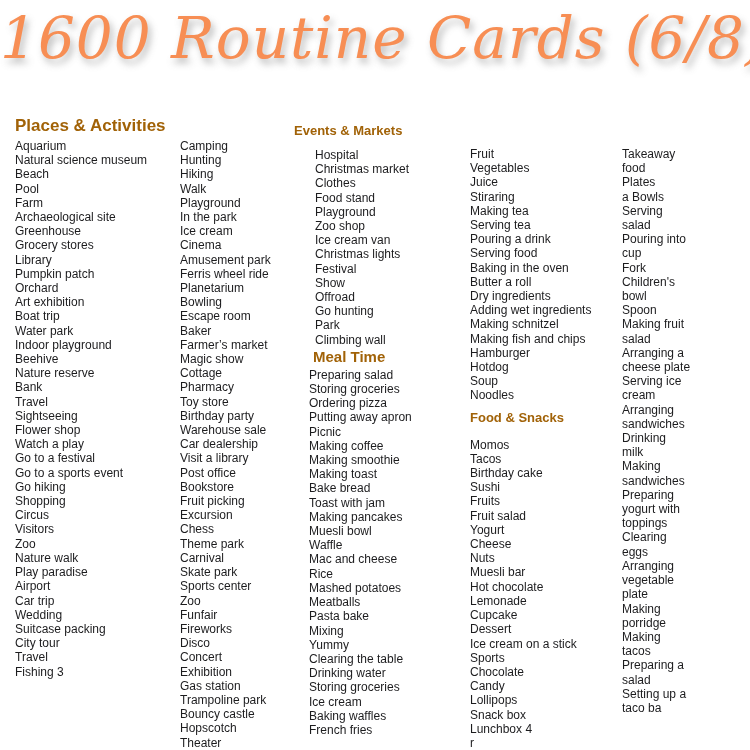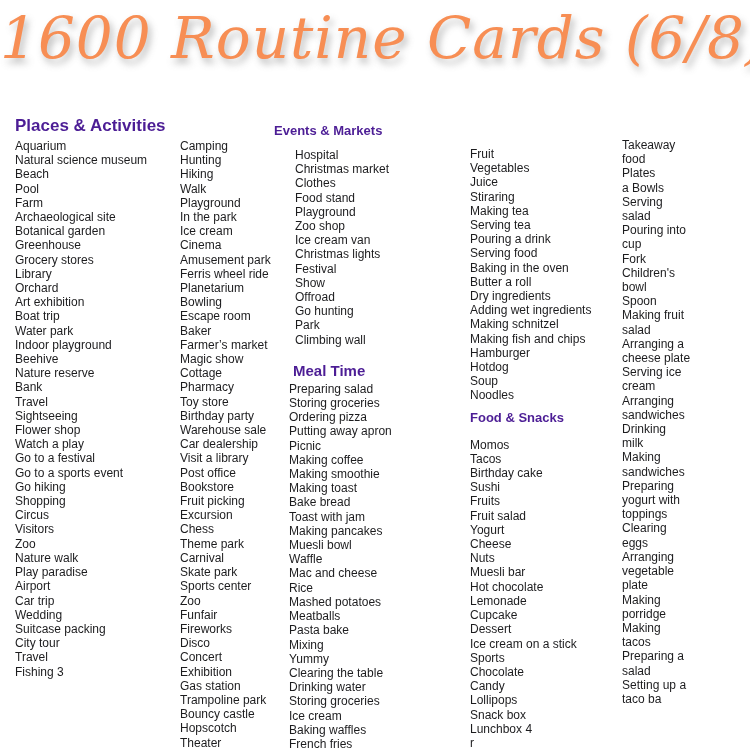--- a/index.html
+++ b/index.html
@@ -22,62 +22,62 @@
     font-size:58px;
     letter-spacing:1px;
     white-space:nowrap;
     color:#F78E54;
     text-shadow:3px 5px 7px rgba(110,110,110,0.45);
   }
   .col{position:absolute;}
   .hdr{
     margin:0;
     font-weight:700;
-    color:#4c1d95;
+    color:#a16207;
     font-family:"Liberation Sans",sans-serif;
   }
   .hdr-lg{font-size:17px;line-height:20px;margin-bottom:3px;}
   .hdr-sm{font-size:13px;line-height:15px;margin-bottom:10px;}
   .hdr-md{font-size:15px;line-height:18px;}
   .list .item{
     font-size:12px;
     line-height:14.2px;
     white-space:nowrap;
     color:#1c1c1e;
   }
   .col1{left:15px;top:116px;width:165px;}
   .col2{left:180px;top:139px;width:112px;}
-  .col3{left:274px;top:123px;width:160px;}
+  .col3{left:294px;top:123px;width:160px;}
   .col4{left:470px;top:147px;width:150px;}
-  .col5{left:622px;top:138px;width:118px;}
+  .col5{left:622px;top:147px;width:118px;}
   .indent21{padding-left:21px;}
   .indent15{padding-left:15px;}
-  .mealtime-hdr{margin-top:15px;margin-bottom:2px;padding-left:19px;}
+  .mealtime-hdr{margin-top:1px;margin-bottom:2px;padding-left:19px;}
   .foodsnacks-hdr{font-size:13px;margin-top:6px;margin-bottom:11px;}
 </style>
 </head>
 <body>
 
 <div class="page">
 
   <h1 class="title">1600 Routine Cards (6/8)</h1>
 
   <div class="col col1">
     <h2 class="hdr hdr-lg">Places &amp; Activities</h2>
     <div class="list">
         <div class="item">Aquarium</div>
         <div class="item">Natural science museum</div>
         <div class="item">Beach</div>
         <div class="item">Pool</div>
         <div class="item">Farm</div>
         <div class="item">Archaeological site</div>
-        <div class="item">Botanical garden</div>
         <div class="item">Greenhouse</div>
         <div class="item">Grocery stores</div>
         <div class="item">Library</div>
+        <div class="item">Pumpkin patch</div>
         <div class="item">Orchard</div>
         <div class="item">Art exhibition</div>
         <div class="item">Boat trip</div>
         <div class="item">Water park</div>
         <div class="item">Indoor playground</div>
         <div class="item">Beehive</div>
         <div class="item">Nature reserve</div>
         <div class="item">Bank</div>
         <div class="item">Travel</div>
         <div class="item">Sightseeing</div>

